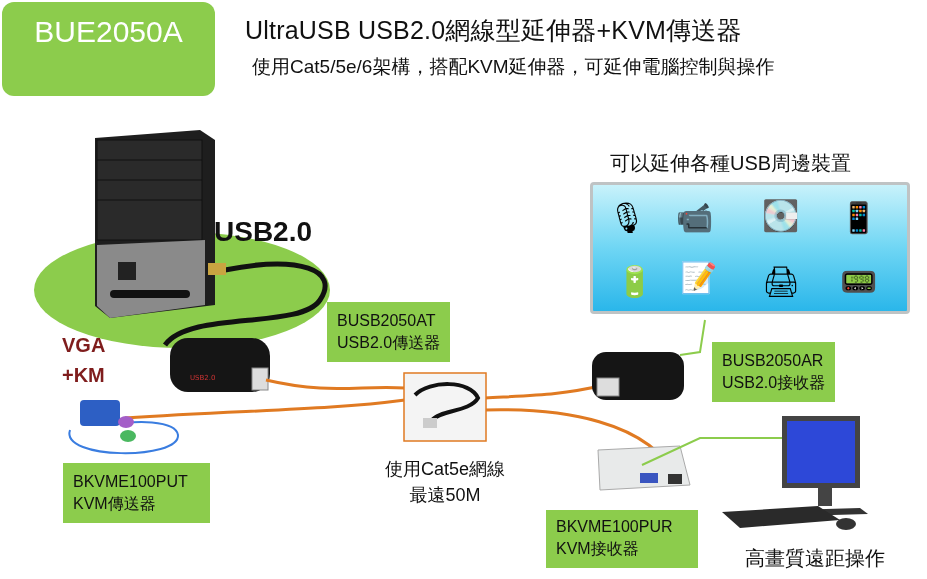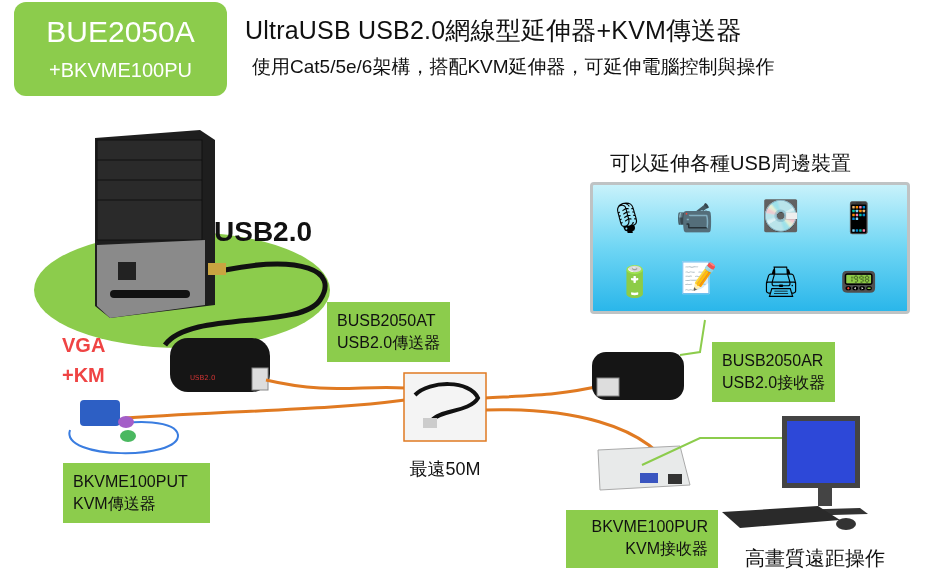--- a/index.html
+++ b/index.html
@@ -1,25 +1,25 @@
 <!DOCTYPE html>
 <html><head>
 <meta charset="utf-8">
 <style>
   html,body{margin:0;padding:0;background:#fff;}
   body{width:927px;height:579px;position:relative;overflow:hidden;font-family:"DejaVu Sans","Liberation Sans",sans-serif;}
   .abs{position:absolute;}
-  .badge{left:2px;top:2px;width:213px;height:94px;background:#8ccc4c;border-radius:12px;color:#fff;text-align:center;margin-left:12px;}
+  .badge{left:2px;top:2px;width:213px;height:94px;background:#8ccc4c;border-radius:12px;color:#fff;text-align:center;}
   .badge .l1{font-family:"Liberation Sans",sans-serif;font-size:30px;margin-top:12px;line-height:36px;}
   .badge .l2{font-family:"Liberation Sans",sans-serif;font-size:20px;line-height:28px;margin-top:6px;}
   .title{left:245px;top:14px;font-size:25px;color:#111;font-family:"Liberation Sans",sans-serif;white-space:nowrap;letter-spacing:0.2px;}
   .subtitle{left:245px;top:54px;font-size:19px;color:#111;font-family:"Liberation Sans",sans-serif;white-space:nowrap;margin-left:7px;}
   .label-box{background:#8ccc4c;color:#111;font-size:16px;line-height:22px;padding:8px 10px;font-family:"Liberation Sans",sans-serif;white-space:nowrap;}
   .usb-label{left:214px;top:216px;font-size:28px;font-weight:bold;color:#111;font-family:"Liberation Sans",sans-serif;}
-  .vga-label{left:62px;top:330px;font-size:20px;font-weight:bold;color:#ef4444;line-height:30px;font-family:"Liberation Sans",sans-serif;}
+  .vga-label{left:62px;top:330px;font-size:20px;font-weight:bold;color:#7f1d1d;line-height:30px;font-family:"Liberation Sans",sans-serif;}
   .periph-title{left:610px;top:150px;font-size:20px;color:#111;font-family:"Liberation Sans",sans-serif;white-space:nowrap;}
   .periph-panel{left:590px;top:182px;width:320px;height:132px;border:3px solid #bfc3c4;border-radius:4px;background:linear-gradient(180deg,#c8f2fb 0%,#6fd6f4 50%,#2ab6ea 100%);box-sizing:border-box;}
   .periph-icon{position:absolute;width:44px;height:44px;display:flex;align-items:center;justify-content:center;font-size:30px;}
   .cable-text{left:360px;top:456px;width:170px;text-align:center;font-size:18px;color:#111;line-height:26px;font-family:"Liberation Sans",sans-serif;}
   .remote-op{left:745px;top:545px;font-size:20px;color:#111;font-family:"Liberation Sans",sans-serif;white-space:nowrap;}
   svg{position:absolute;left:0;top:0;}
 </style>
 </head>
 <body>
 
@@ -87,21 +87,20 @@
     <path d="M792,510 L860,508 L868,514 L798,516 Z" fill="#333"></path>
   </g>
   <g>
     <path d="M722,512 L818,506 L840,520 L740,528 Z" fill="#2a2a2a"></path>
   </g>
   <ellipse cx="846" cy="524" rx="10" ry="6" fill="#333"></ellipse>
 </svg>
 
 <div class="abs badge">
   <div class="l1">BUE2050A</div>
-  <div class="l2">+BKVME100PU</div>
 </div>
 
 <div class="abs title">UltraUSB USB2.0網線型延伸器+KVM傳送器</div>
 <div class="abs subtitle">使用Cat5/5e/6架構，搭配KVM延伸器，可延伸電腦控制與操作</div>
 
 <div class="abs usb-label">USB2.0</div>
 <div class="abs vga-label">
   <div>VGA</div>
   <div>+KM</div>
 </div>
@@ -123,22 +122,23 @@
   <div>USB2.0傳送器</div>
 </div>
 <div class="abs label-box" style="left:712px;top:342px;">
   <div>BUSB2050AR</div>
   <div>USB2.0接收器</div>
 </div>
 <div class="abs label-box" style="left:63px;top:463px;width:127px;">
   <div>BKVME100PUT</div>
   <div>KVM傳送器</div>
 </div>
-<div class="abs label-box" style="left:566px;top:510px;width:132px;padding-top:6px;padding-bottom:8px;text-align:right;">
+<div class="abs label-box" style="left:546px;top:510px;width:132px;padding-top:6px;padding-bottom:8px;">
   <div>BKVME100PUR</div>
   <div>KVM接收器</div>
 </div>
 
 <div class="abs cable-text">
+  <div>使用Cat5e網線</div>
   <div>最遠50M</div>
 </div>
 
 <div class="abs remote-op">高畫質遠距操作</div>
 
 </body></html>

